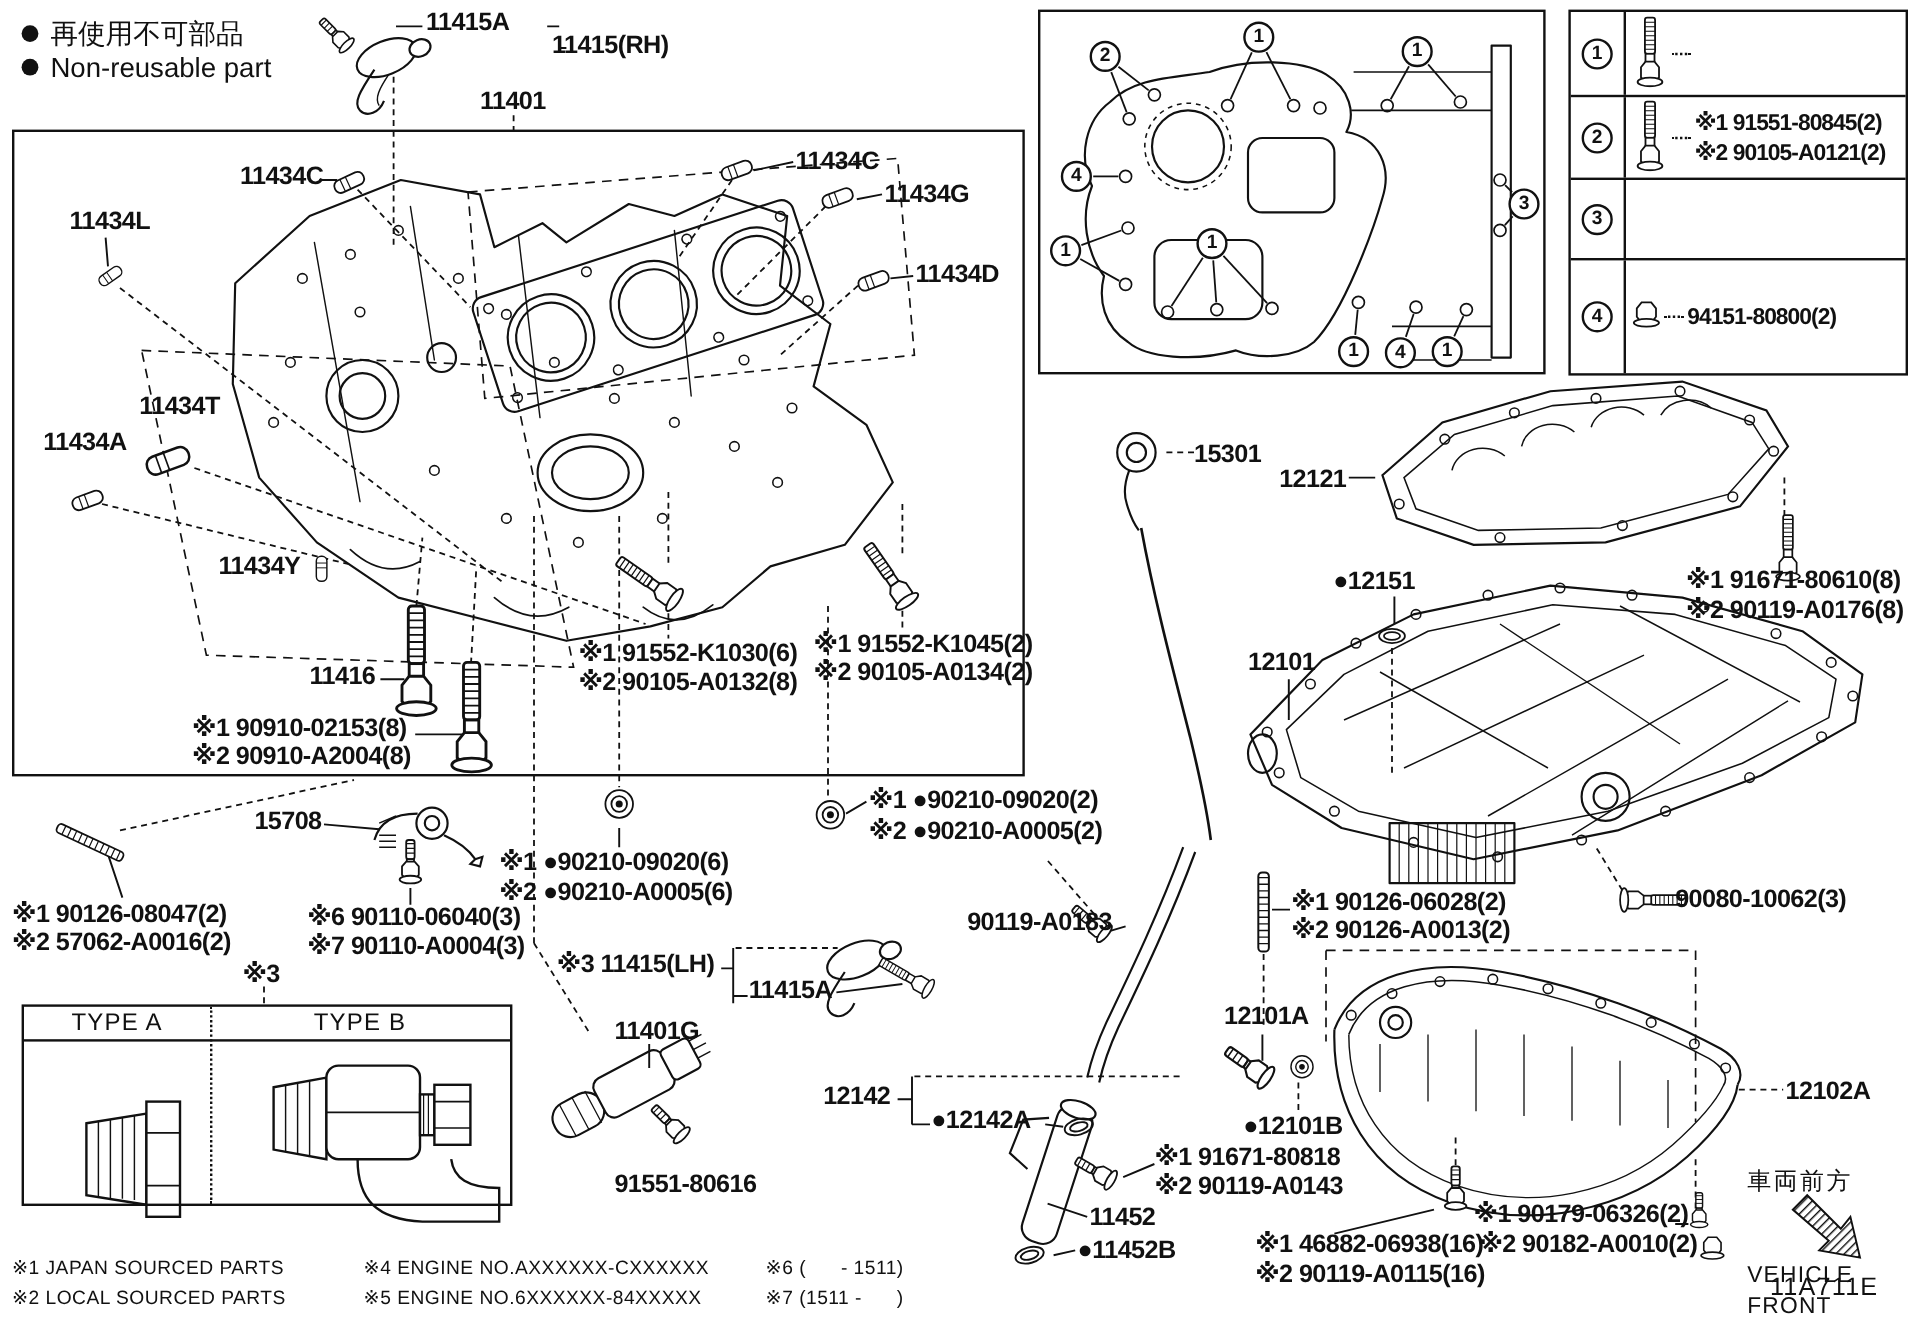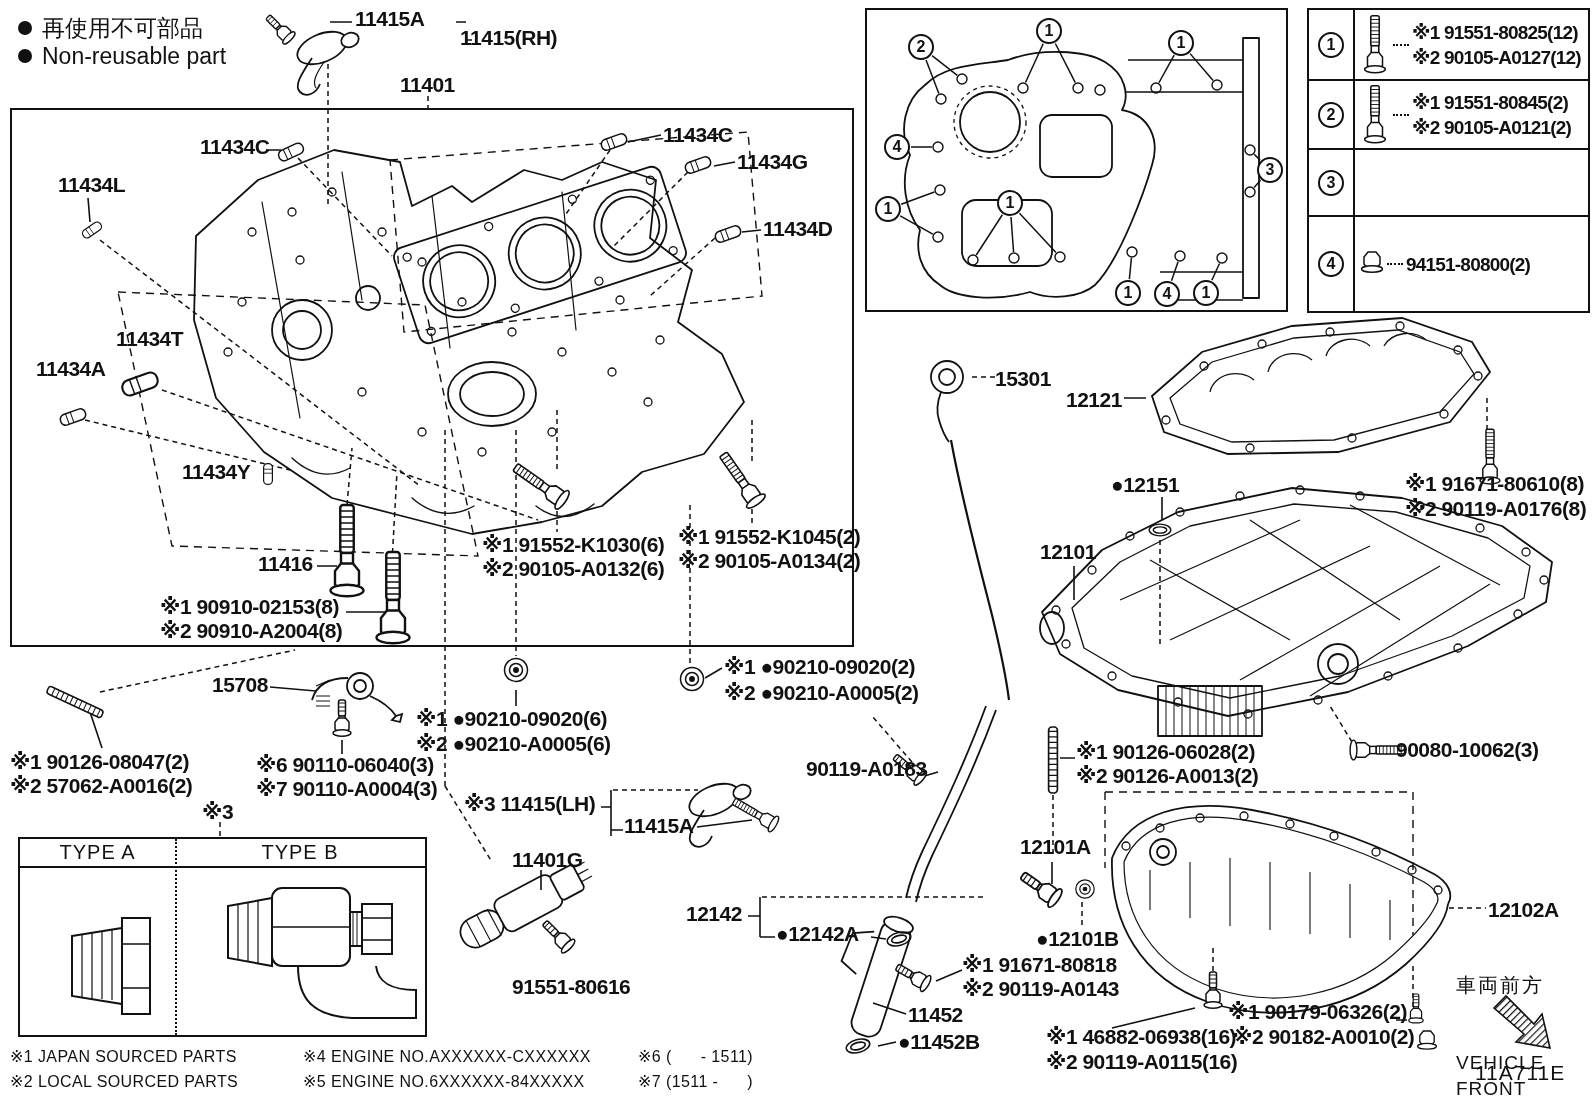--- a/index.html
+++ b/index.html
@@ -18,21 +18,21 @@
   #fastener-table{position:absolute;left:1307px;top:8px;width:283px;height:305px;border:2px solid #111;box-sizing:border-box;background:#fff;}
   .ft-row{display:flex;box-sizing:border-box;border-top:2px solid #111;}
   .ft-row:first-child{border-top:none;}
   .cell-num{width:44px;border-right:2px solid #111;display:flex;align-items:center;justify-content:center;flex:0 0 auto;}
   .cell-body{flex:1;display:flex;align-items:center;padding-left:5px;gap:3px;}
   .cell-col{flex-direction:column;align-items:flex-start;justify-content:center;gap:2px;}
   .sub{display:flex;align-items:center;gap:3px;}
   .tick{width:16px;border-top:2px dotted #111;flex:0 0 auto;}
   .lines{font-weight:700;font-size:19px;line-height:25px;letter-spacing:-0.8px;white-space:pre;}
   
-  #type-box{position:absolute;left:18px;top:837px;width:409px;height:200px;border:2px solid #111;box-sizing:border-box;}
+  #type-box{position:absolute;left:18px;top:837px;width:409px;height:168px;border:2px solid #111;box-sizing:border-box;}
   #type-box .hdr{position:absolute;left:0;top:0;right:0;height:27px;border-bottom:2px solid #111;display:flex;}
   #type-box .vdiv{position:absolute;left:155px;top:0;bottom:0;width:0;border-left:2px dotted #111;}
   #type-box .hcell{display:flex;align-items:center;justify-content:center;font-size:20px;letter-spacing:1px;}
   #type-box .hcell.a{width:155px;} #type-box .hcell.b{flex:1;}
   #vehicle{position:absolute;left:1456px;top:920px;font-size:19px;line-height:26px;letter-spacing:1px;white-space:pre;}
   #vehicle .jp{font-size:20px;letter-spacing:2px;}
   #diagram-code{position:absolute;left:1475px;top:1061px;font-size:21px;letter-spacing:1px;}
 </style>
 </head>
 <body>
@@ -382,22 +382,20 @@
       <div class="ft-row" style="height: 69px;">
         <div class="cell-num">
           <div class="gc" style="position: static;">1</div>
         </div>
         <div class="cell-body">
           <div class="sub">
             <span><svg width="30" height="62" viewBox="-15 -56 30 66">
                 <use href="#sym-bolt"></use>
               </svg></span>
             <span class="tick"></span>
-            <div class="lines">※1 91551-80825(12)
-※2 90105-A0127(12)</div>
           </div>
         </div>
       </div>
       <div class="ft-row" style="height: 69px;">
         <div class="cell-num">
           <div class="gc" style="position: static;">2</div>
         </div>
         <div class="cell-body">
           <div class="sub">
             <span><svg width="30" height="62" viewBox="-15 -56 30 66">
@@ -458,21 +456,21 @@
       <div class="pn" style="left: 737px; top: 151px;">11434G</div>
       <div class="pn" style="left: 58px; top: 174px;">11434L</div>
       <div class="pn" style="left: 763px; top: 218px;">11434D</div>
       <div class="pn" style="left: 116px; top: 328px;">11434T</div>
       <div class="pn" style="left: 36px; top: 358px;">11434A</div>
       <div class="pn" style="left: 182px; top: 461px;">11434Y</div>
       <div class="pn" style="left: 258px; top: 553px;">11416</div>
       <div class="pn" style="left: 160px; top: 596px;">※1 90910-02153(8)</div>
       <div class="pn" style="left: 160px; top: 620px;">※2 90910-A2004(8)</div>
       <div class="pn" style="left: 482px; top: 534px;">※1 91552-K1030(6)</div>
-      <div class="pn" style="left: 482px; top: 558px;">※2 90105-A0132(6)</div>
+      <div class="pn" style="left: 482px; top: 558px;">※2 90105-A0132(8)</div>
       <div class="pn" style="left: 678px; top: 526px;">※1 91552-K1045(2)</div>
       <div class="pn" style="left: 678px; top: 550px;">※2 90105-A0134(2)</div>
       <div class="pn" style="left: 212px; top: 674px;">15708</div>
       <div class="pn" style="left: 10px; top: 751px;">※1 90126-08047(2)</div>
       <div class="pn" style="left: 10px; top: 775px;">※2 57062-A0016(2)</div>
       <div class="pn" style="left: 256px; top: 754px;">※6 90110-06040(3)</div>
       <div class="pn" style="left: 256px; top: 778px;">※7 90110-A0004(3)</div>
       <div class="pn" style="left: 416px; top: 708px;">※1 ●90210-09020(6)</div>
       <div class="pn" style="left: 416px; top: 733px;">※2 ●90210-A0005(6)</div>
       <div class="pn" style="left: 724px; top: 656px;">※1 ●90210-09020(2)</div>

